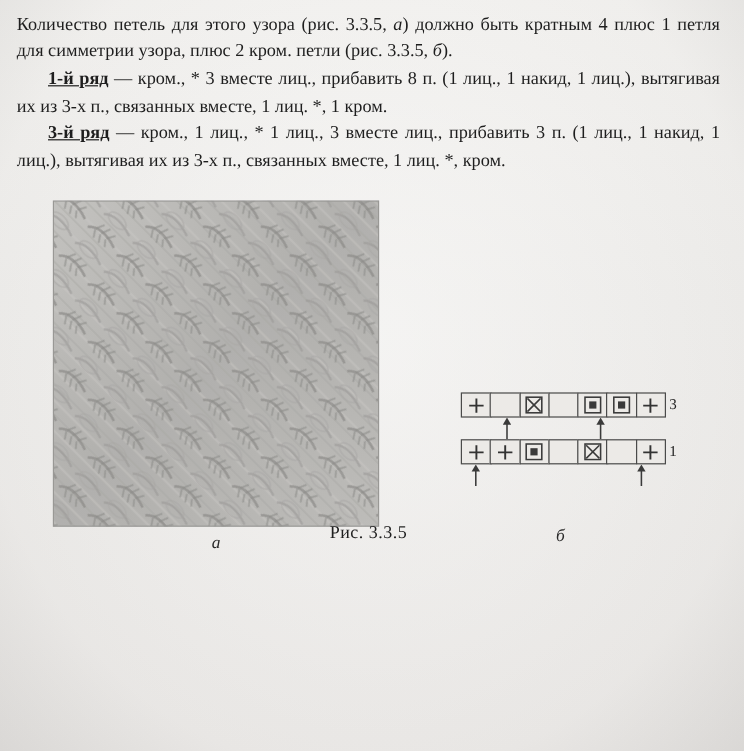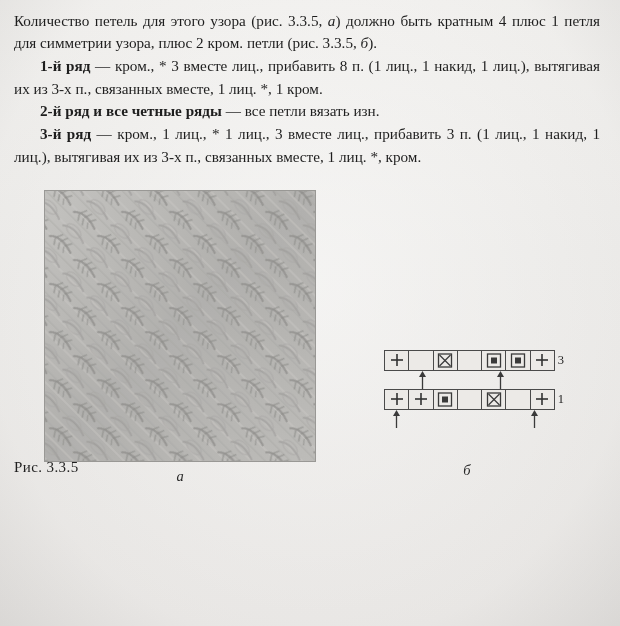--- a/index.html
+++ b/index.html
@@ -41,20 +41,21 @@
     color: #1e1e1e;
   }
   .para {
     margin: 0 0 0.5px 0;
   }
   .para.indent {
     text-indent: 26px;
   }
   .bold {
     font-weight: bold;
+    text-decoration: underline;
   }
   .ital {
     font-style: italic;
   }
 
   
   .figures {
     position: relative;
     margin-top: 14px;
     height: 300px;
@@ -95,20 +96,21 @@
     margin-top: 34px;
     color: #2a2a2a;
     margin-left: -14px;
   }
 
   .fig-title {
     position: absolute;
     left: 0;
     right: 0;
     bottom: 6px;
+    text-align: center;
     font-size: 15px;
     letter-spacing: 0.4px;
     color: #1f1f1f;
   }
   .chart-row {
     display: flex;
     align-items: center;
   }
   .grid-cell {
     width: 26px;
@@ -152,23 +154,20 @@
   <div class="text-block">
 
     <p class="para">
       <span>Количество петель для этого узора (рис. 3.3.5, </span><span class="ital">а</span><span>) должно быть кратным 4 плюс 1 петля для симметрии узора, плюс 2 кром. петли (рис. 3.3.5, </span><span class="ital">б</span><span>).</span>
     </p>
 
     <p class="para indent">
       <span class="bold">1-й ряд</span><span> — кром., * 3 вместе лиц., прибавить 8 п. (1 лиц., 1 накид, 1 лиц.), вытягивая их из 3-х п., связанных вместе, 1 лиц. *, 1 кром.</span>
     </p>
 
-    <p class="para indent">
-      <span class="bold">2-й ряд и все четные ряды</span><span> — все петли вязать изн.</span>
-    </p>
 
     <p class="para indent">
       <span class="bold">3-й ряд</span><span> — кром., 1 лиц., * 1 лиц., 3 вместе лиц., прибавить 3 п. (1 лиц., 1 накид, 1 лиц.), вытягивая их из 3-х п., связанных вместе, 1 лиц. *, кром.</span>
     </p>
 
 
   </div>
 
   <div class="figures">
 

